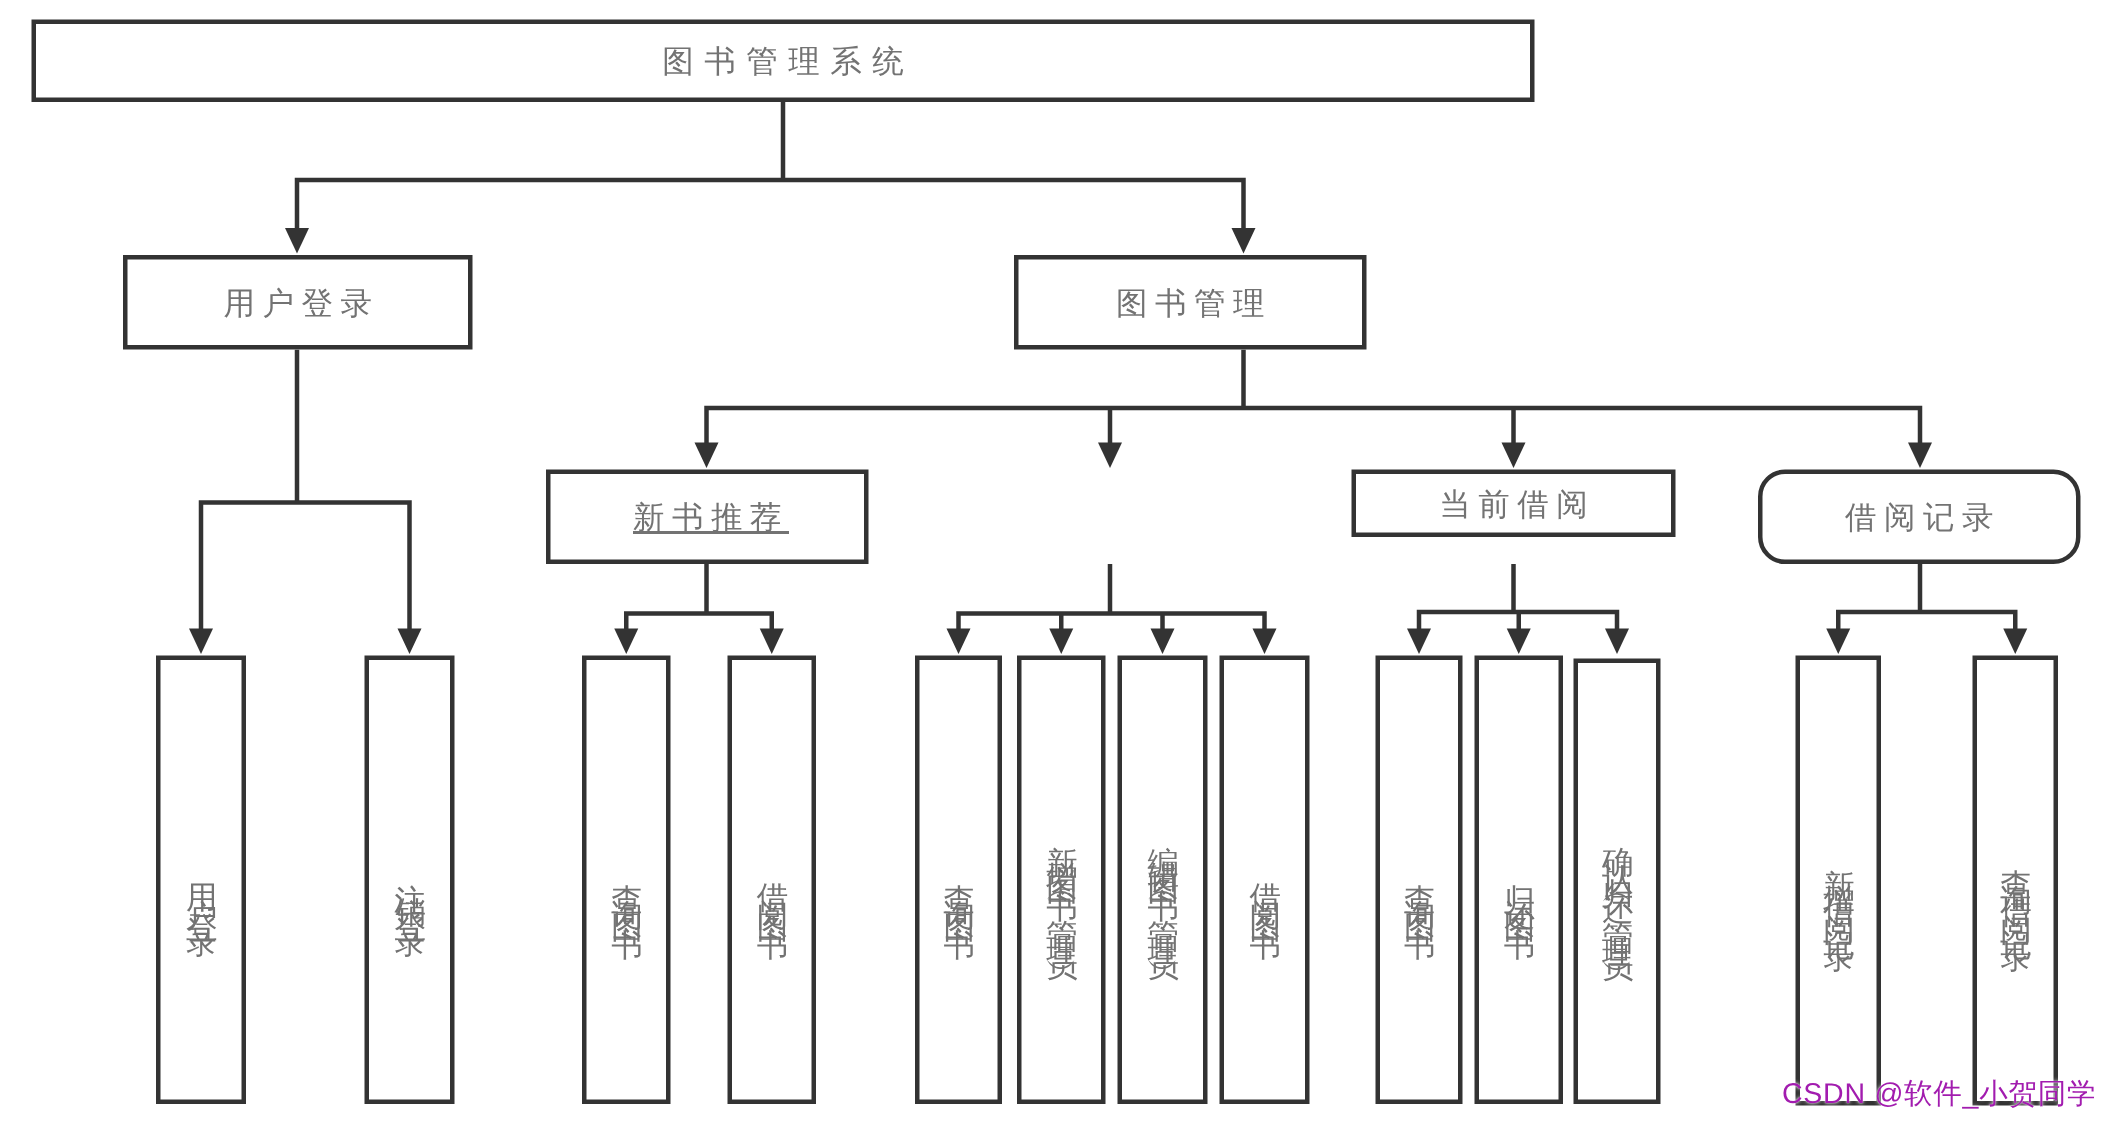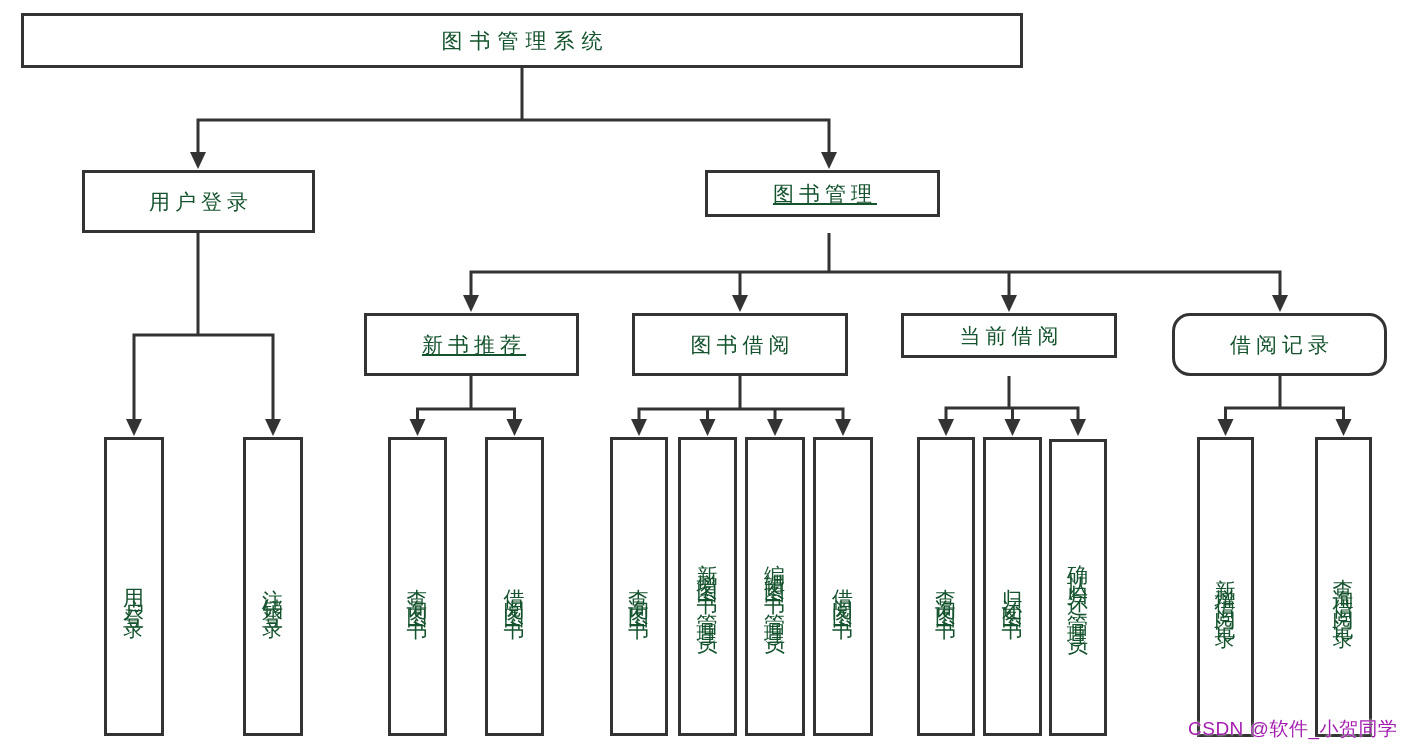--- a/index.html
+++ b/index.html
@@ -14,21 +14,21 @@
   #connectors {
     position: absolute;
     left: 0; top: 0;
     width: 1405px; height: 747px;
   }
   .box {
     position: absolute;
     box-sizing: border-box;
     background: #ffffff;
     border: 3px solid #333333;
-    color: #14532d;
+    color: #737373;
     display: flex;
     align-items: center;
     justify-content: center;
     text-align: center;
   }
   .box.h {
     font-size: 21px;
     letter-spacing: 5px;
     padding-left: 5px;
     white-space: nowrap;
@@ -102,24 +102,23 @@
       <polygon points="1004.5,419 1020.5,419 1012.5,436"></polygon>
       <polygon points="1070,419 1086,419 1078,436"></polygon>
       <polygon points="1217.5,419 1233.5,419 1225.5,436"></polygon>
       <polygon points="1335.5,419 1351.5,419 1343.5,436"></polygon>
     </g>
   </svg>
 
   <div class="box h title" style="left:21px; top:13px; width:1002px; height:55px;">图书管理系统</div>
 
   <div class="box h" style="left:82px; top:170px; width:233px; height:63px;">用户登录</div>
-  <div class="box h" style="left:705px; top:170px; width:235px; height:47px;text-decoration:underline;">图书管理</div>
+  <div class="box h" style="left:676px; top:170px; width:235px; height:63px;">图书管理</div>
 
   <div class="box h" style="left:364px; top:313px; width:215px; height:63px;text-decoration:underline;">新书推荐</div>
-  <div class="box h" style="left:632px; top:313px; width:216px; height:63px;">图书借阅</div>
   <div class="box h" style="left:901px; top:313px; width:216px; height:45px;">当前借阅</div>
   <div class="box h" style="left:1172px; top:313px; width:215px; height:63px;border-radius:18px;">借阅记录</div>
 
   <div class="box v" style="left:104px; top:437px; width:60px; height:299px;">用户登录</div>
   <div class="box v" style="left:243px; top:437px; width:60px; height:299px;">注销登录</div>
 
   <div class="box v" style="left:388px; top:437px; width:59px; height:299px;">查询图书</div>
   <div class="box v" style="left:485px; top:437px; width:59px; height:299px;">借阅图书</div>
 
   <div class="box v" style="left:610px; top:437px; width:58px; height:299px;">查询图书</div>

